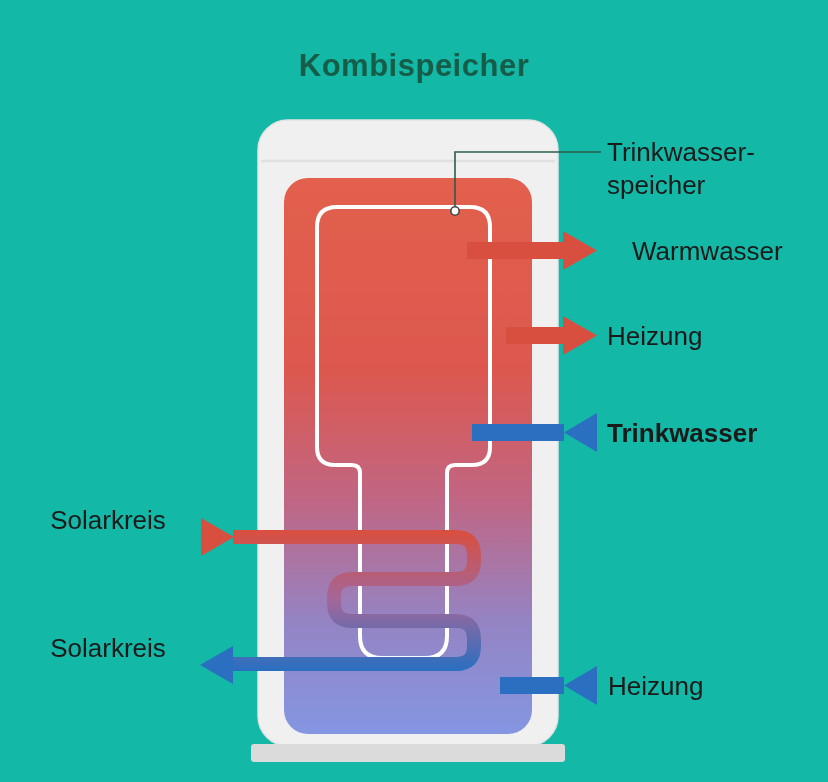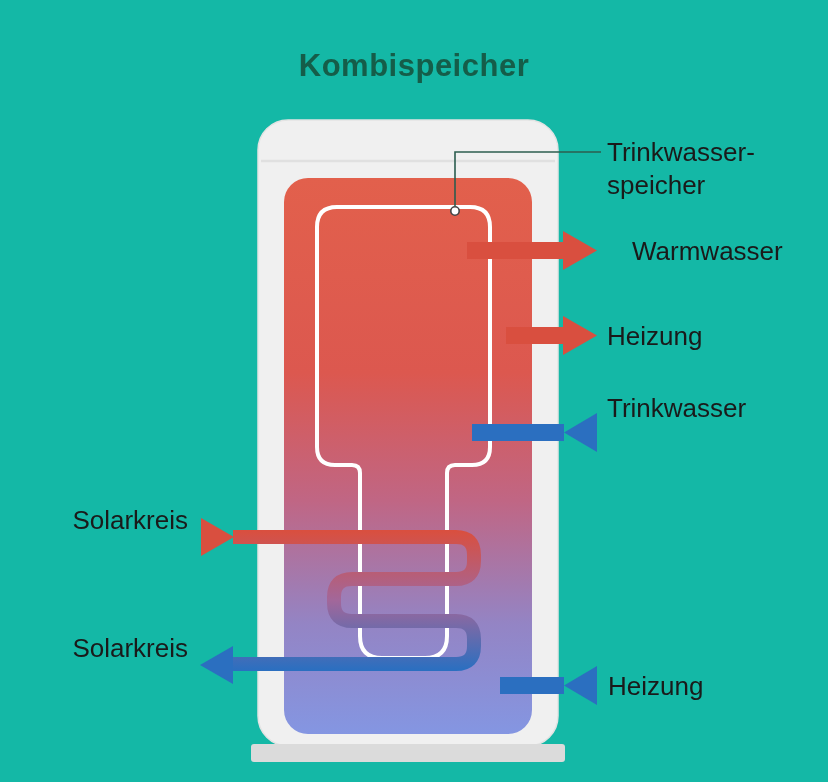--- a/index.html
+++ b/index.html
@@ -23,21 +23,21 @@
     letter-spacing: 0.5px;
   }
   .label {
     position: absolute;
     font-size: 26px;
     color: #1a1a1a;
     line-height: 33px;
     white-space: nowrap;
   }
   .label-left {
-    text-align: right;
+    text-align: center;
     width: 160px;
   }
 </style>
 </head>
 <body>
 
 <div id="canvas">
 
   <svg id="diagram-svg" width="828" height="782" viewBox="0 0 828 782">
     <defs>
@@ -94,21 +94,21 @@
 
   <div class="label" style="left:607px; top:136px;">
     <div>Trinkwasser-</div>
     <div>speicher</div>
   </div>
 
   <div class="label" style="left:632px; top:235px;">Warmwasser</div>
 
   <div class="label" style="left:607px; top:320px;">Heizung</div>
 
-  <div class="label" style="left:607px; top:392px;">Trinkwasser</div>
+  <div class="label" style="left:607px; top:417px;font-weight:bold;">Trinkwasser</div>
 
   <div class="label" style="left:608px; top:670px;">Heizung</div>
 
   <div class="label label-left" style="left:28px; top:504px;">
     <div>Solarkreis</div>
   </div>
 
   <div class="label label-left" style="left:28px; top:632px;">
     <div>Solarkreis</div>
   </div>

